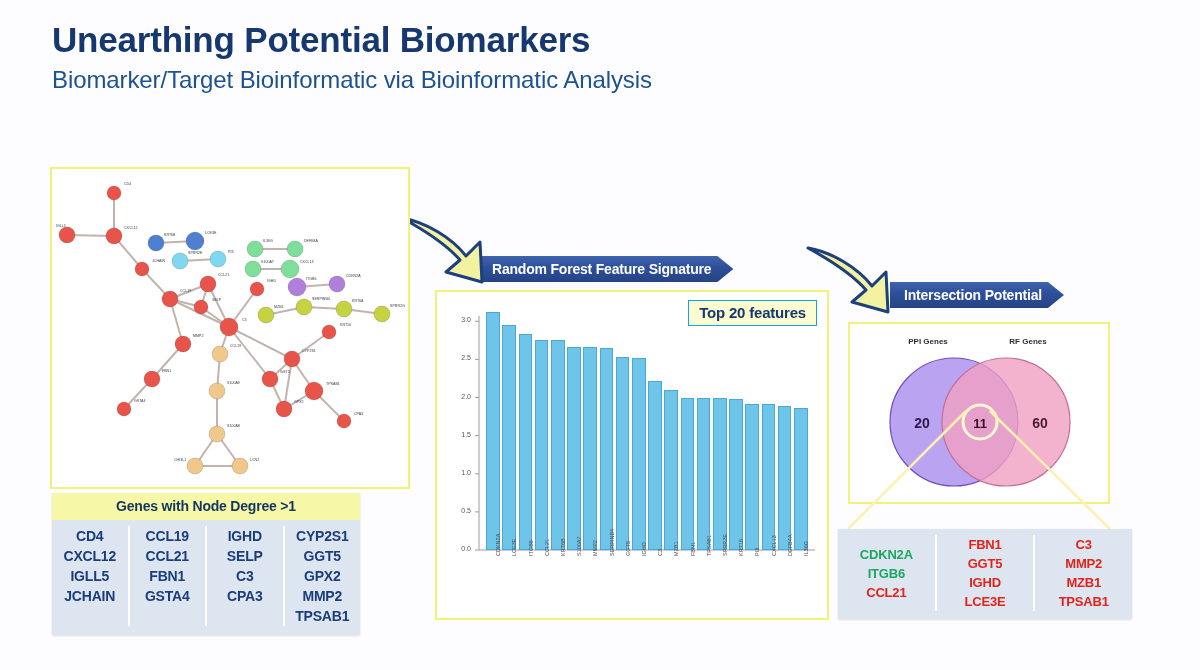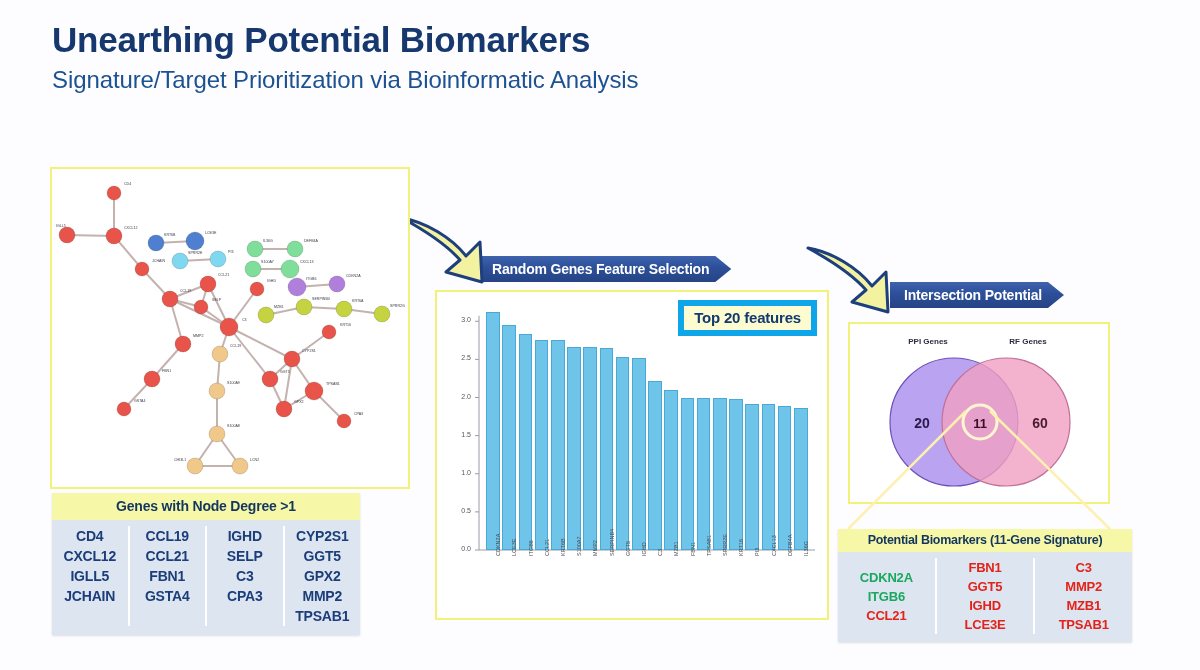--- a/index.html
+++ b/index.html
@@ -73,21 +73,21 @@
   #gene-table-body .gcol:last-child{border-right:none;}
   #gene-table-body .gcell{
     font-size:14px;font-weight:bold;color:#1b3d79;
     line-height:20px;letter-spacing:-0.2px;
   }
 
   
   #chart-area{position:absolute;left:0;top:0;width:100%;height:100%;}
   #chart-label{
     position:absolute;right:10px;top:8px;
-    background:#fcfcd0;border:6px solid #0ea5e9;
+    background:#fcfcd0;border:1px solid #0ea5e9;
     color:#13396f;font-size:15px;font-weight:bold;
     padding:3px 10px 4px;letter-spacing:-0.2px;
     z-index:3;
   }
   .ytick-label{
     position:absolute;font-size:7px;color:#555560;
     text-align:right;width:22px;
   }
   .xtick-label{
     position:absolute;font-size:5.5px;color:#4a4a55;
@@ -129,23 +129,23 @@
   
   #arrow-1{position:absolute;left:396px;top:208px;width:104px;height:82px;}
   #arrow-2{position:absolute;left:802px;top:238px;width:104px;height:82px;}
 </style>
 </head>
 <body>
 
 <div class="slide">
 
   <div id="page-title">Unearthing Potential Biomarkers</div>
-  <div id="page-subtitle">Signature/Target Prioritization via Bioinformatic Analysis</div>
-
-  <div class="banner" id="banner-rf">Random Genes Feature Selection</div>
+  <div id="page-subtitle">Biomarker/Target Bioinformatic via Bioinformatic Analysis</div>
+
+  <div class="banner" id="banner-rf">Random Forest Feature Signature</div>
   <div class="banner" id="banner-intersection">Intersection Potential</div>
 
   <svg id="arrow-1" viewBox="0 0 104 82">
     <path d="M6 10 C 30 14, 56 30, 70 48 L 84 34 L 86 74 L 50 64 L 64 52 C 50 36, 28 22, 6 10 Z" fill="#f2f2a0" stroke="#1d3f7d" stroke-width="3" stroke-linejoin="round"></path>
   </svg>
 
   <svg id="arrow-2" viewBox="0 0 104 82">
     <path d="M6 10 C 30 14, 56 30, 70 48 L 84 34 L 86 74 L 50 64 L 64 52 C 50 36, 28 22, 6 10 Z" fill="#f2f2a0" stroke="#1d3f7d" stroke-width="3" stroke-linejoin="round"></path>
   </svg>
 
@@ -382,21 +382,20 @@
       <text x="130" y="104" text-anchor="middle" font-size="13" font-weight="bold" fill="#3a0f26" font-family="Liberation Sans, sans-serif">11</text>
     </svg>
   </div>
 
   <svg id="connector-svg" viewBox="0 0 1200 670">
     <line x1="966" y1="411" x2="848" y2="529" stroke="#fdf0b0" stroke-width="2.5"></line>
     <line x1="990" y1="411" x2="1110" y2="529" stroke="#fdf0b0" stroke-width="2.5"></line>
   </svg>
 
   <div id="biomarker-table">
-    <div id="biomarker-header">Potential Biomarkers (11-Gene Signature)</div>
     <div id="biomarker-body">
         <div class="bcol">
           <div class="bcell" style="color: rgb(26, 168, 97);">CDKN2A</div>
           <div class="bcell" style="color: rgb(26, 168, 97);">ITGB6</div>
           <div class="bcell" style="color: rgb(227, 34, 25);">CCL21</div>
         </div>
         <div class="bcol">
           <div class="bcell" style="color: rgb(227, 34, 25);">FBN1</div>
           <div class="bcell" style="color: rgb(227, 34, 25);">GGT5</div>
           <div class="bcell" style="color: rgb(227, 34, 25);">IGHD</div>

